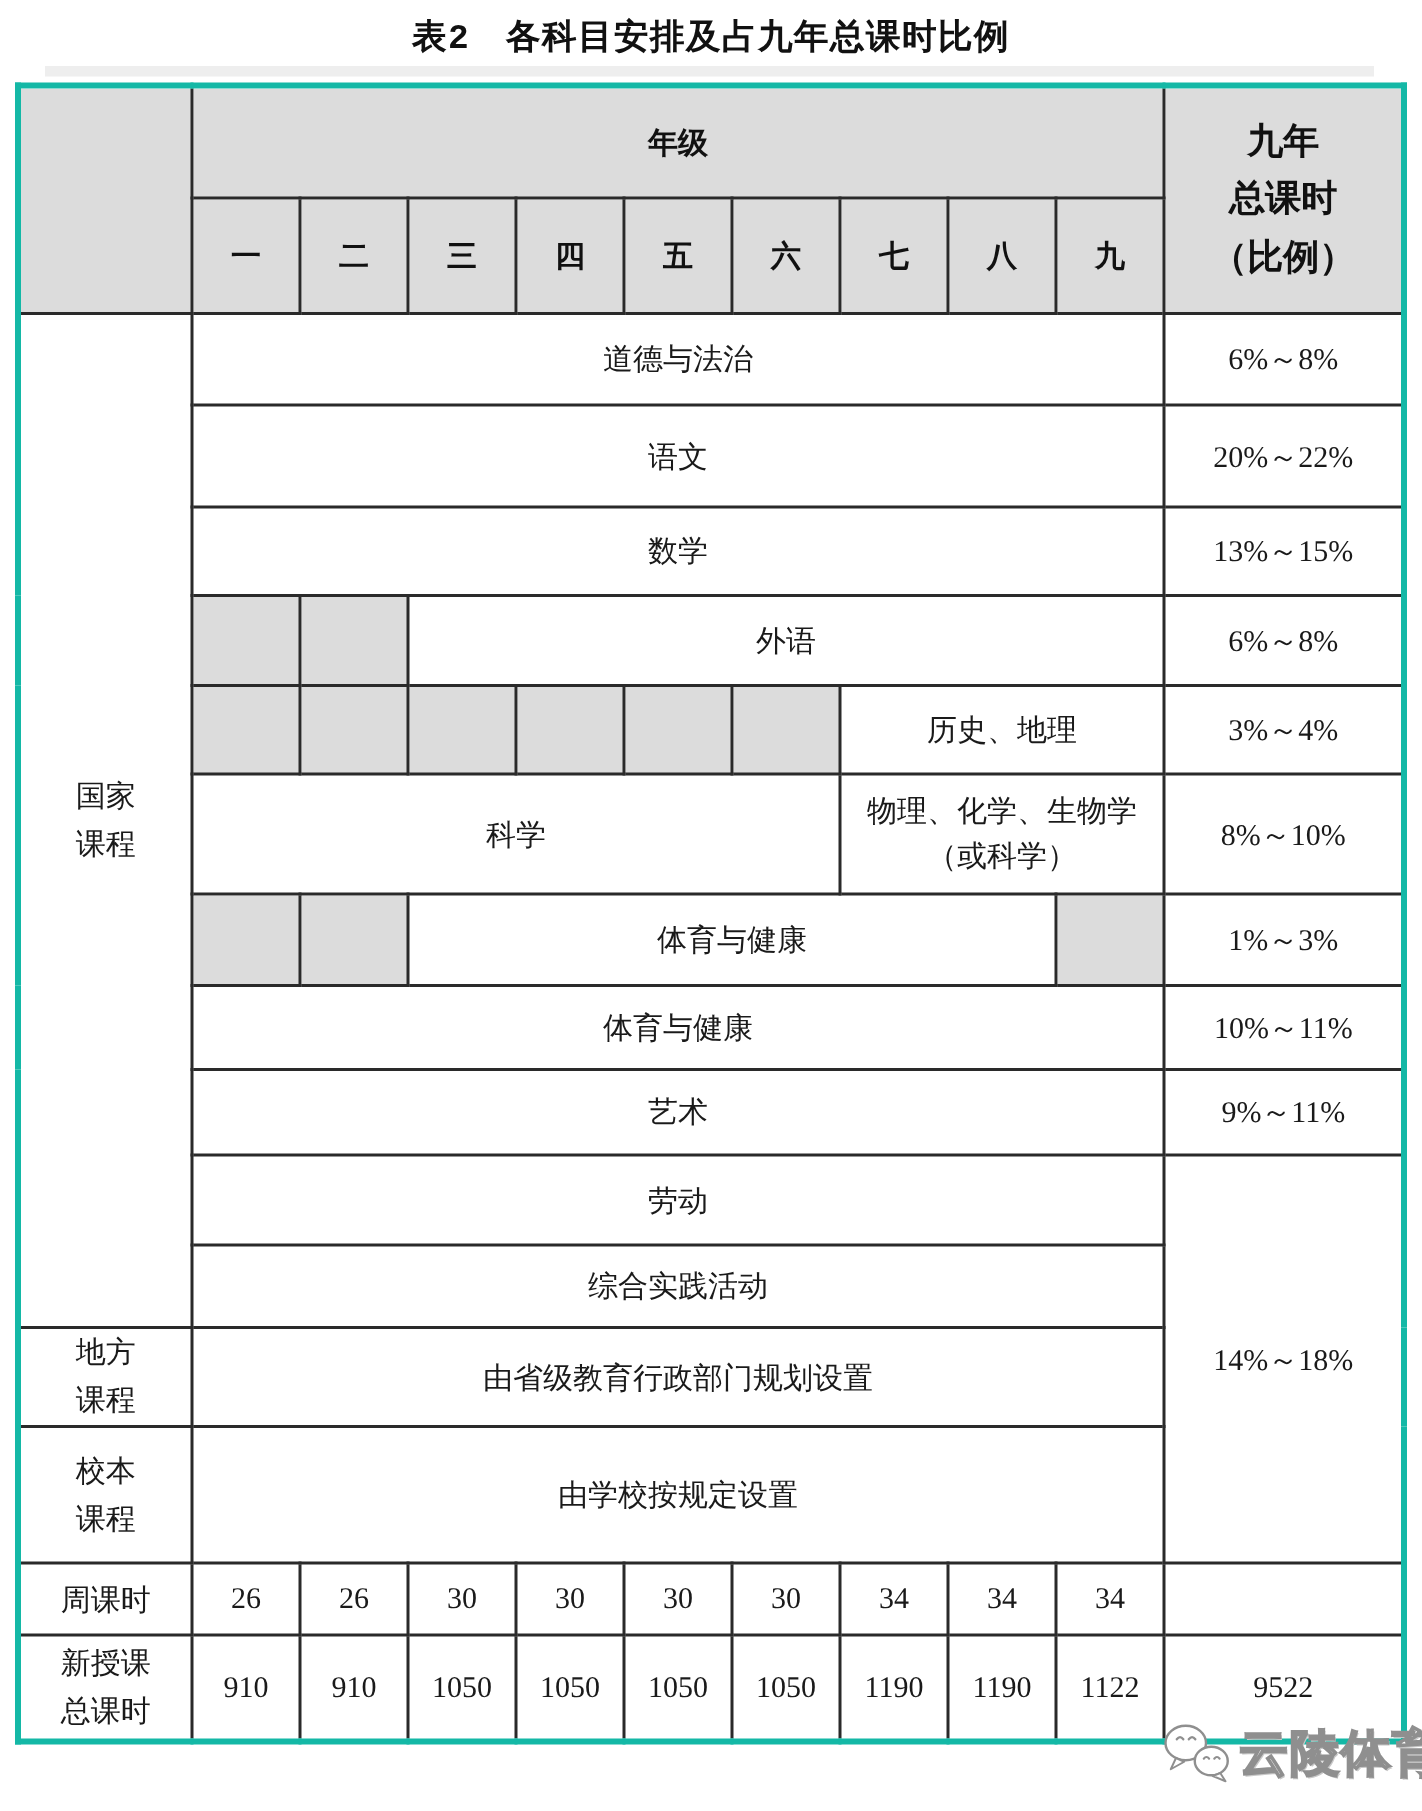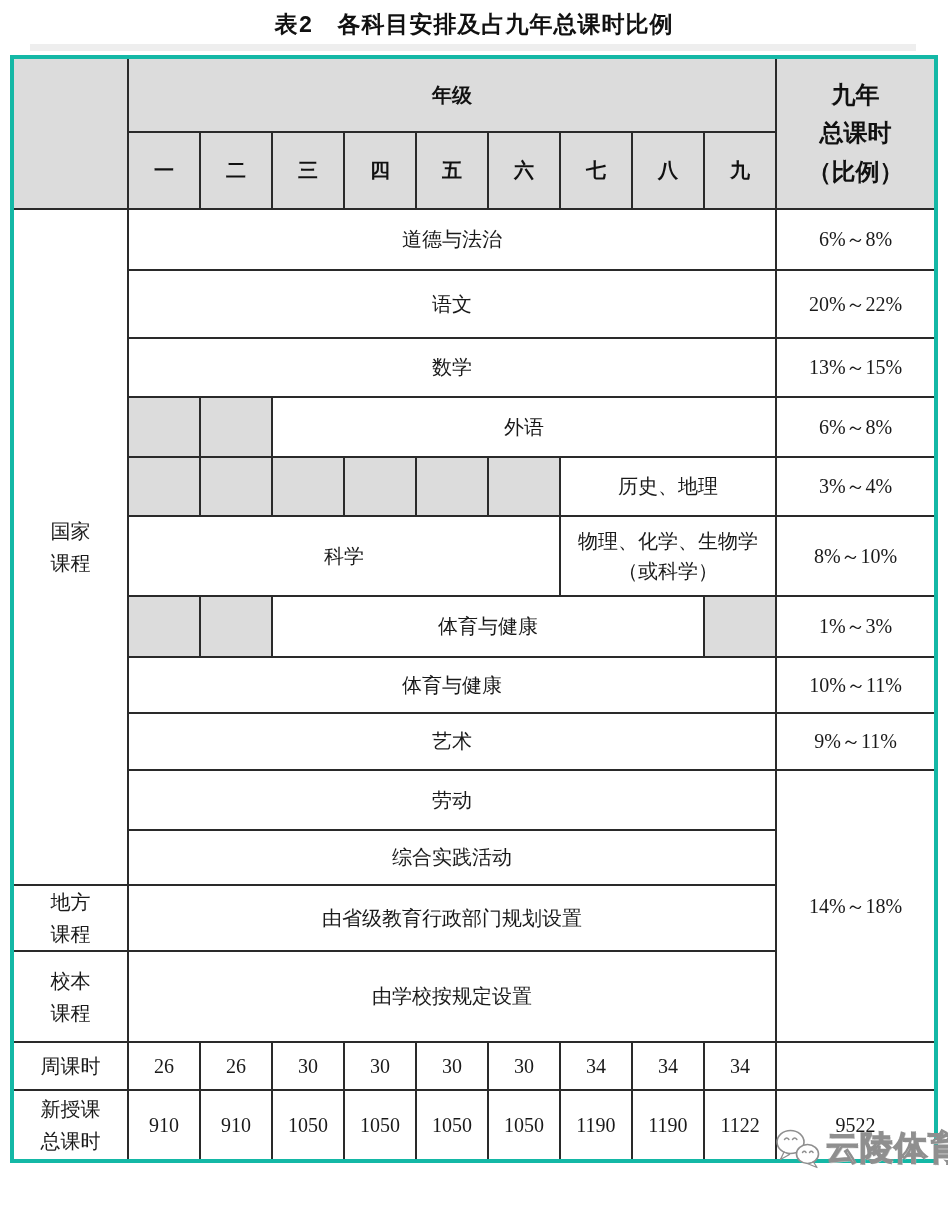--- a/index.html
+++ b/index.html
@@ -27,21 +27,21 @@
   .gray { background:#dcdcdc; }
   .hdr {
     background:#dcdcdc; font-family:"Liberation Sans","DejaVu Sans",sans-serif;
     font-weight:700; font-size:21px; color:#111;
   }
   .pre { white-space:pre-line; line-height:1.6; }
   .wrapcell { padding:0 10px; line-height:1.5; }
   .num { font-size:20px; }
   .watermark {
     position:absolute; left:774px; top:1126px; width:172px; height:66px;
-    display:flex; align-items:flex-start; gap:4px; z-index:5; pointer-events:none;
+    display:flex; align-items:flex-end; gap:4px; z-index:5; pointer-events:none;
   }
   .wm-text {
     font-family:"Liberation Sans","DejaVu Sans",sans-serif;
     font-size:33px; font-weight:700; color:#ffffff;
     -webkit-text-stroke:1.3px #8f8f8f;
     text-shadow:1px 1px 0 #c8c8c8; letter-spacing:1px; white-space:nowrap;
   }
 </style>
 </head>
 <body>

